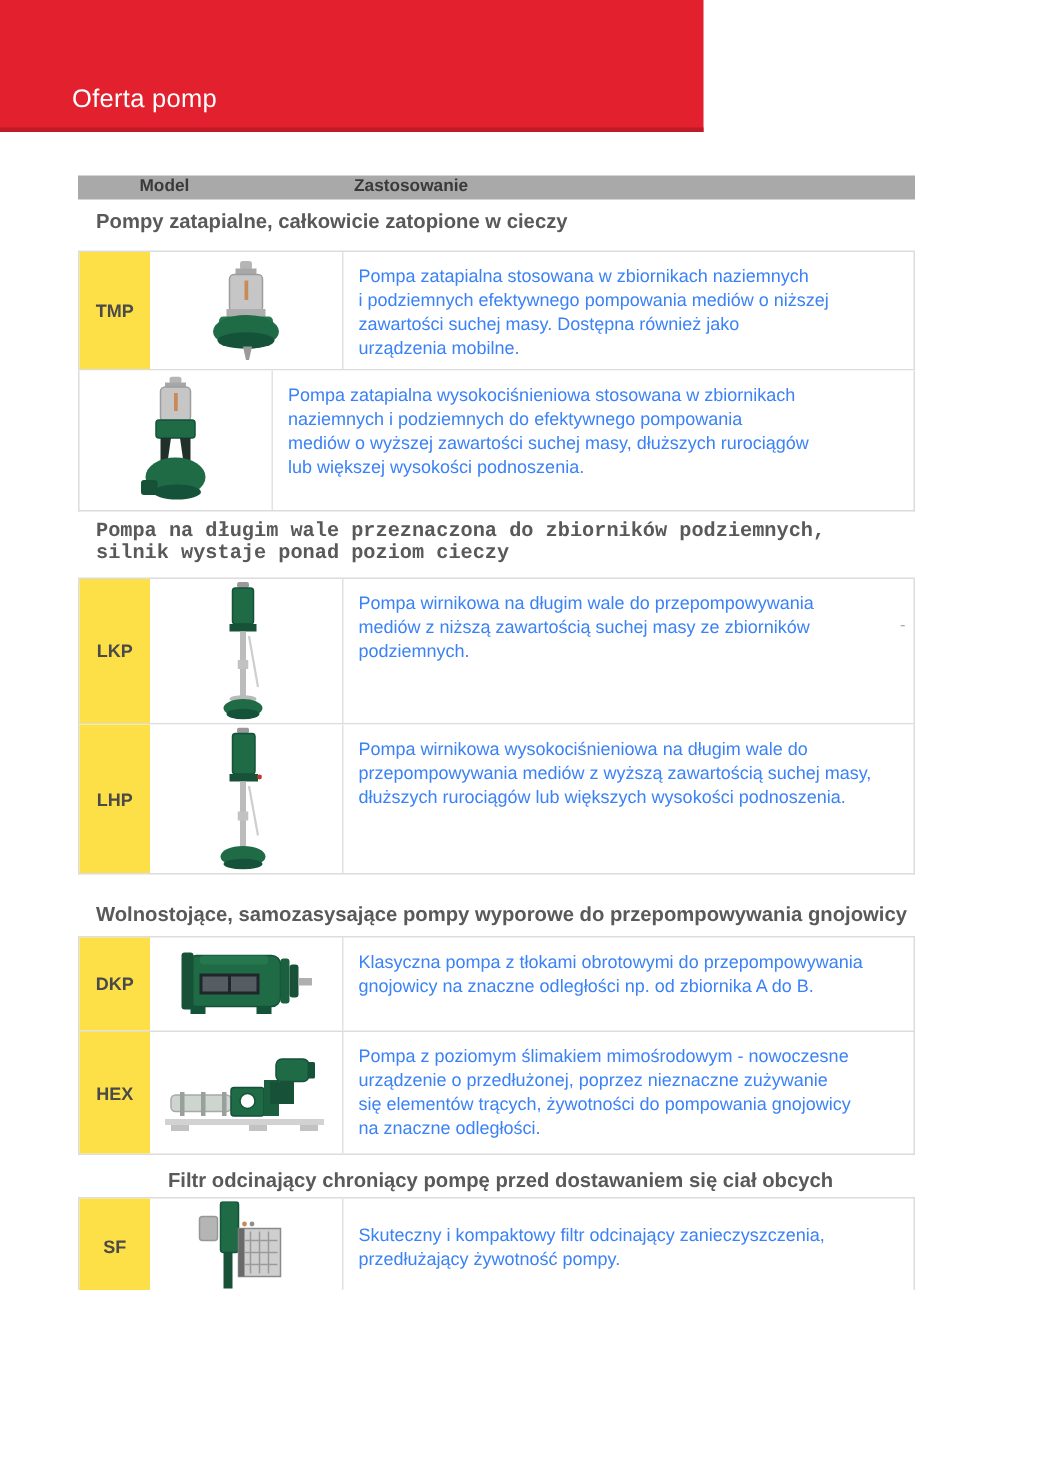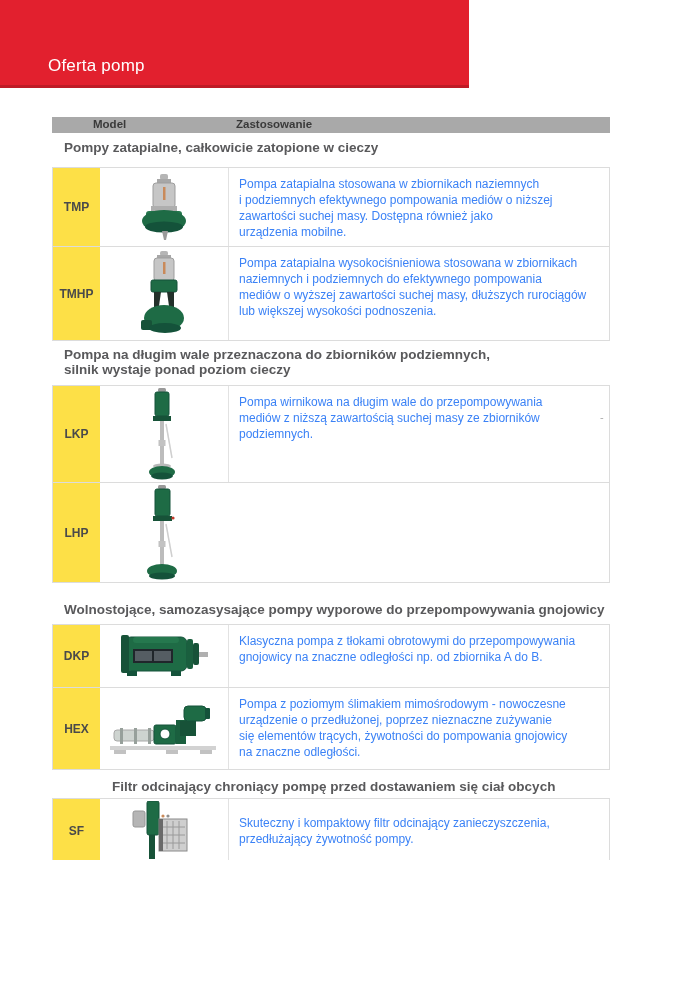--- a/index.html
+++ b/index.html
@@ -28,21 +28,21 @@
   }
   .th-model { left:5px;padding-left:36px; }
   .th-app { left:184px; }
 
   
   .section-title {
     position:absolute; left:64px; font-weight:bold; font-size:13.5px;
     color:#59595b; line-height:15px; white-space:pre-line;
   }
   #st1 { top:140px; }
-  #st2 { top:347px; }
+  #st2 { top:347px;font-family:Liberation Mono, monospace; }
   #st3 { top:602px; white-space:nowrap; }
   #st4 { top:779px;margin-left:48px; }
   #st5 { top:880px; }
 
   
   .prow {
     position:absolute; left:52px; width:558px; display:flex;
     box-sizing:border-box; border:1px solid #dcdcdc; background:#ffffff;
   }
   .prow.joined { border-top:none; }
@@ -111,21 +111,20 @@
         <polygon points="24,57 30,57 28,66 26,66" fill="#9a9a9a"></polygon>
       </svg>
     </div>
     <div class="cell-desc">Pompa zatapialna stosowana w zbiornikach naziemnych
 i podziemnych efektywnego pompowania mediów o niższej
 zawartości suchej masy. Dostępna również jako
 urządzenia mobilne.</div>
   </div>
 
   <div class="prow joined" id="row-tmhp">
-    <div class="cell-model">TMHP</div>
     <div class="cell-image">
       <svg width="50" height="86" viewBox="0 0 50 86">
         <rect x="21" y="0" width="8" height="5" rx="2" fill="#b5b5b5"></rect>
         <rect x="18" y="4" width="14" height="4" fill="#a7a7a7"></rect>
         <rect x="15" y="7" width="20" height="23" rx="3" fill="#c6c6c6" stroke="#9d9d9d"></rect>
         <rect x="24" y="11" width="2.5" height="12" fill="#c98a5a"></rect>
         <rect x="12" y="29" width="26" height="12" rx="2" fill="#1e6b45" stroke="#14523a"></rect>
         <polygon points="15,41 22,41 19,62 15,62" fill="#22302a"></polygon>
         <polygon points="35,41 28,41 31,62 35,62" fill="#22302a"></polygon>
         <ellipse cx="25" cy="67" rx="20" ry="13" fill="#1e6b45"></ellipse>
@@ -167,20 +166,23 @@
         <rect x="12" y="4" width="15" height="27" rx="2" fill="#1e6b45" stroke="#14523a"></rect>
         <rect x="10" y="31" width="19" height="5" fill="#175238"></rect>
         <circle cx="30" cy="33" r="1.6" fill="#c0392b"></circle>
         <rect x="17" y="36" width="4" height="44" fill="#bcbcbc"></rect>
         <line x1="23" y1="39" x2="29" y2="72" stroke="#cfcfcf" stroke-width="1.5"></line>
         <rect x="15.5" y="56" width="7" height="6" fill="#c2c2c2"></rect>
         <ellipse cx="19" cy="86" rx="15" ry="7" fill="#1e6b45"></ellipse>
         <ellipse cx="19" cy="91" rx="13" ry="3.5" fill="#14523a"></ellipse>
       </svg>
     </div>
+    <div class="cell-desc">Pompa wirnikowa wysokociśnieniowa na długim wale do
+przepompowywania mediów z wyższą zawartością suchej masy,
+dłuższych rurociągów lub większych wysokości podnoszenia.</div>
   </div>
 
   <div class="prow" id="row-dkp">
     <div class="cell-model">DKP</div>
     <div class="cell-image">
       <svg width="94" height="54" viewBox="0 0 94 54">
         <rect x="8" y="8" width="62" height="34" rx="6" fill="#1e6b45" stroke="#14523a"></rect>
         <rect x="4" y="6" width="8" height="38" rx="2" fill="#175238"></rect>
         <rect x="16" y="8" width="46" height="6" rx="3" fill="#25784e"></rect>
         <rect x="16" y="20" width="40" height="14" fill="#20262b"></rect>

